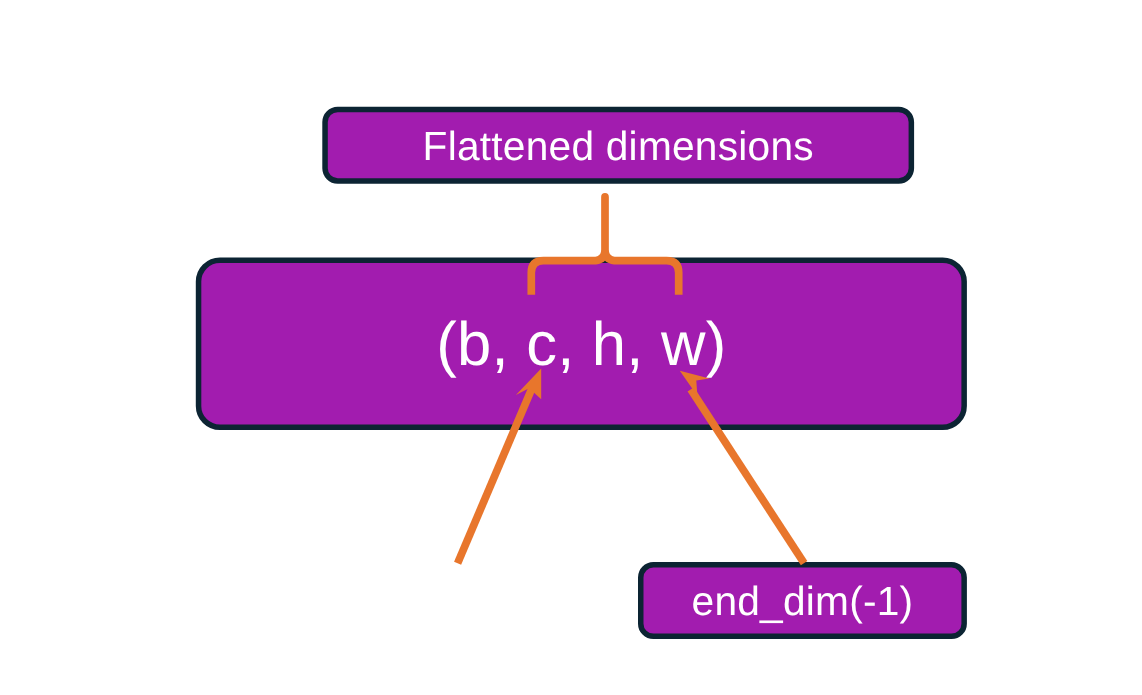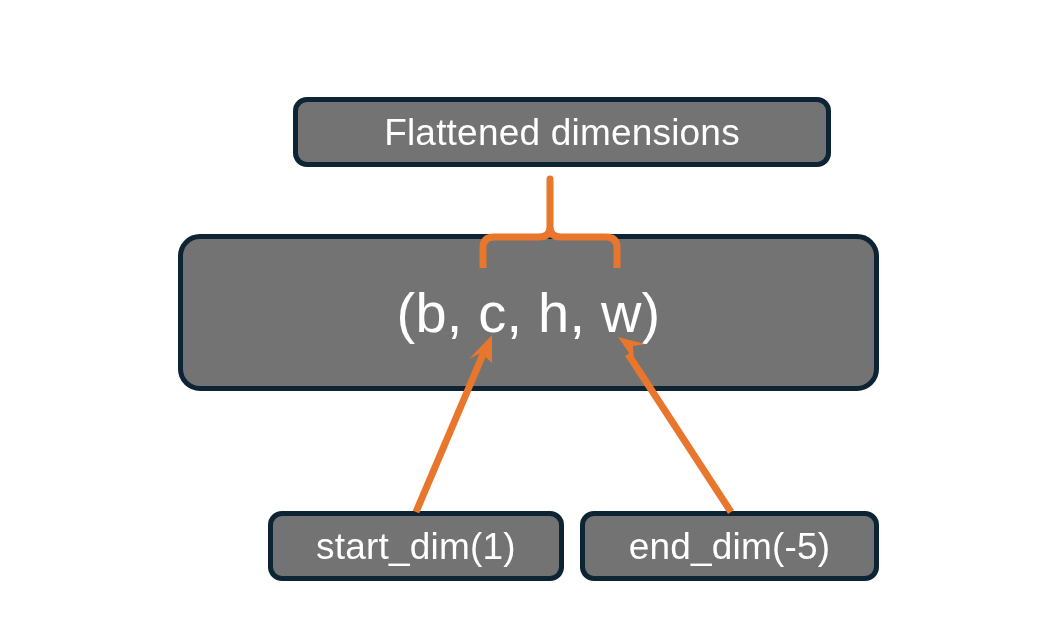--- a/index.html
+++ b/index.html
@@ -13,21 +13,21 @@
   #canvas {
     position: relative;
     width: 1038px;
     height: 632px;
     background: #ffffff;
     overflow: hidden;
   }
   .node {
     position: absolute;
     box-sizing: border-box;
-    background: #737373;
+    background: #a21caf;
     border: 5px solid #0c2433;
     border-radius: 16px;
     display: flex;
     align-items: center;
     justify-content: center;
     color: #ffffff;
     font-weight: 400;
     letter-spacing: 0.2px;
     line-height: 1;
     z-index: 2;
@@ -102,26 +102,23 @@
 <div id="canvas">
 
   <div class="node" id="node-flattened">
     <span class="node-label">Flattened dimensions</span>
   </div>
 
   <div class="node" id="node-shape">
     <span class="node-label">(b, c, h, w)</span>
   </div>
 
-  <div class="node" id="node-start-dim">
-    <span class="node-label">start_dim(1)</span>
-  </div>
 
   <div class="node" id="node-end-dim">
-    <span class="node-label">end_dim(-5)</span>
+    <span class="node-label">end_dim(-1)</span>
   </div>
 
   <svg id="connectors" viewBox="0 0 1038 632">
 
     <path class="conn-stroke" d="M 483 268
              L 483 248
              Q 483 237 494 237
              L 539 237
              Q 550 237 550 227
              L 550 179

